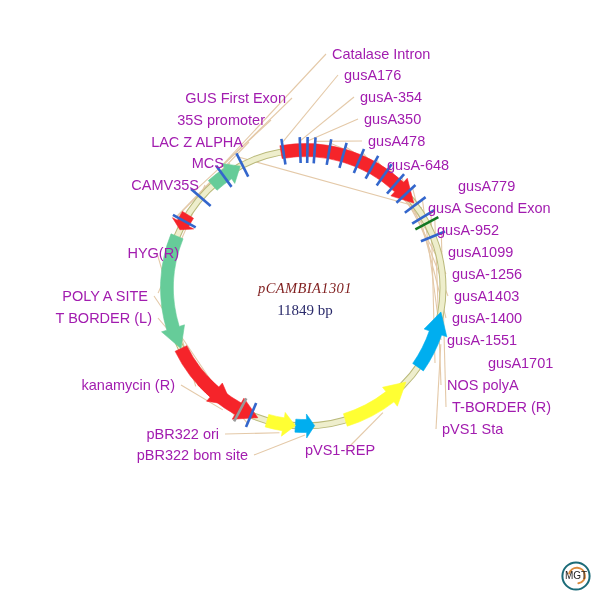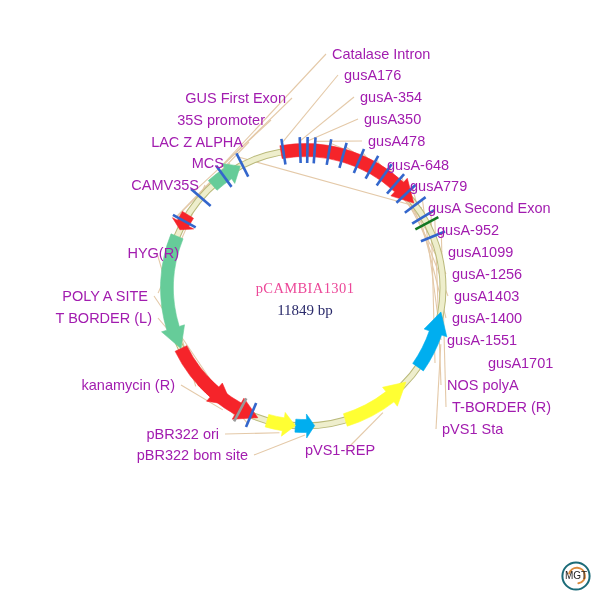--- a/index.html
+++ b/index.html
@@ -18,25 +18,26 @@
     white-space:nowrap;
     line-height:1;
   }
   .lbl.r{ transform:translate(-100%,-50%); }   
   .lbl.l{ transform:translate(0,-50%); }        
   .lbl.c{ transform:translate(-50%,-50%); }
 
   .ctr-title{
     position:absolute;left:305px;top:288px;
     transform:translate(-50%,-50%);
-    color:#ec4899;
+    color:#7f1d1d;
     font-size:14.5px;
     font-family:"Liberation Serif", serif;
     letter-spacing:.4px;
     white-space:nowrap;
+    font-style:italic;
   }
   .ctr-sub{
     position:absolute;left:305px;top:310px;
     transform:translate(-50%,-50%);
     color:#2b2b6b;
     font-size:15px;
     font-family:"Liberation Serif", serif;
     white-space:nowrap;
   }
 
@@ -133,21 +134,21 @@
     <div class="lbl r" style="left: 219px; top: 434px;">pBR322 ori</div>
     <div class="lbl r" style="left: 248px; top: 455px;">pBR322 bom site</div>
   </div>
 <div id="labels-right">
     <div class="lbl l" style="left: 332px; top: 54px;">Catalase Intron</div>
     <div class="lbl l" style="left: 344px; top: 75px;">gusA176</div>
     <div class="lbl l" style="left: 360px; top: 97px;">gusA-354</div>
     <div class="lbl l" style="left: 364px; top: 119px;">gusA350</div>
     <div class="lbl l" style="left: 368px; top: 141px;">gusA478</div>
     <div class="lbl l" style="left: 387px; top: 165px;">gusA-648</div>
-    <div class="lbl l" style="left: 410px; top: 186px;">gusA779</div>
+    <div class="lbl l" style="left: 410px; top: 186px; padding-left: 48px;">gusA779</div>
     <div class="lbl l" style="left: 428px; top: 208px;">gusA Second Exon</div>
     <div class="lbl l" style="left: 437px; top: 230px;">gusA-952</div>
     <div class="lbl l" style="left: 448px; top: 252px;">gusA1099</div>
     <div class="lbl l" style="left: 452px; top: 274px;">gusA-1256</div>
     <div class="lbl l" style="left: 454px; top: 296px;">gusA1403</div>
     <div class="lbl l" style="left: 452px; top: 318px;">gusA-1400</div>
     <div class="lbl l" style="left: 447px; top: 340px;">gusA-1551</div>
     <div class="lbl l" style="left: 441px; top: 363px; padding-left: 47px;">gusA1701</div>
     <div class="lbl l" style="left: 447px; top: 385px;">NOS polyA</div>
     <div class="lbl l" style="left: 452px; top: 407px;">T-BORDER (R)</div>

